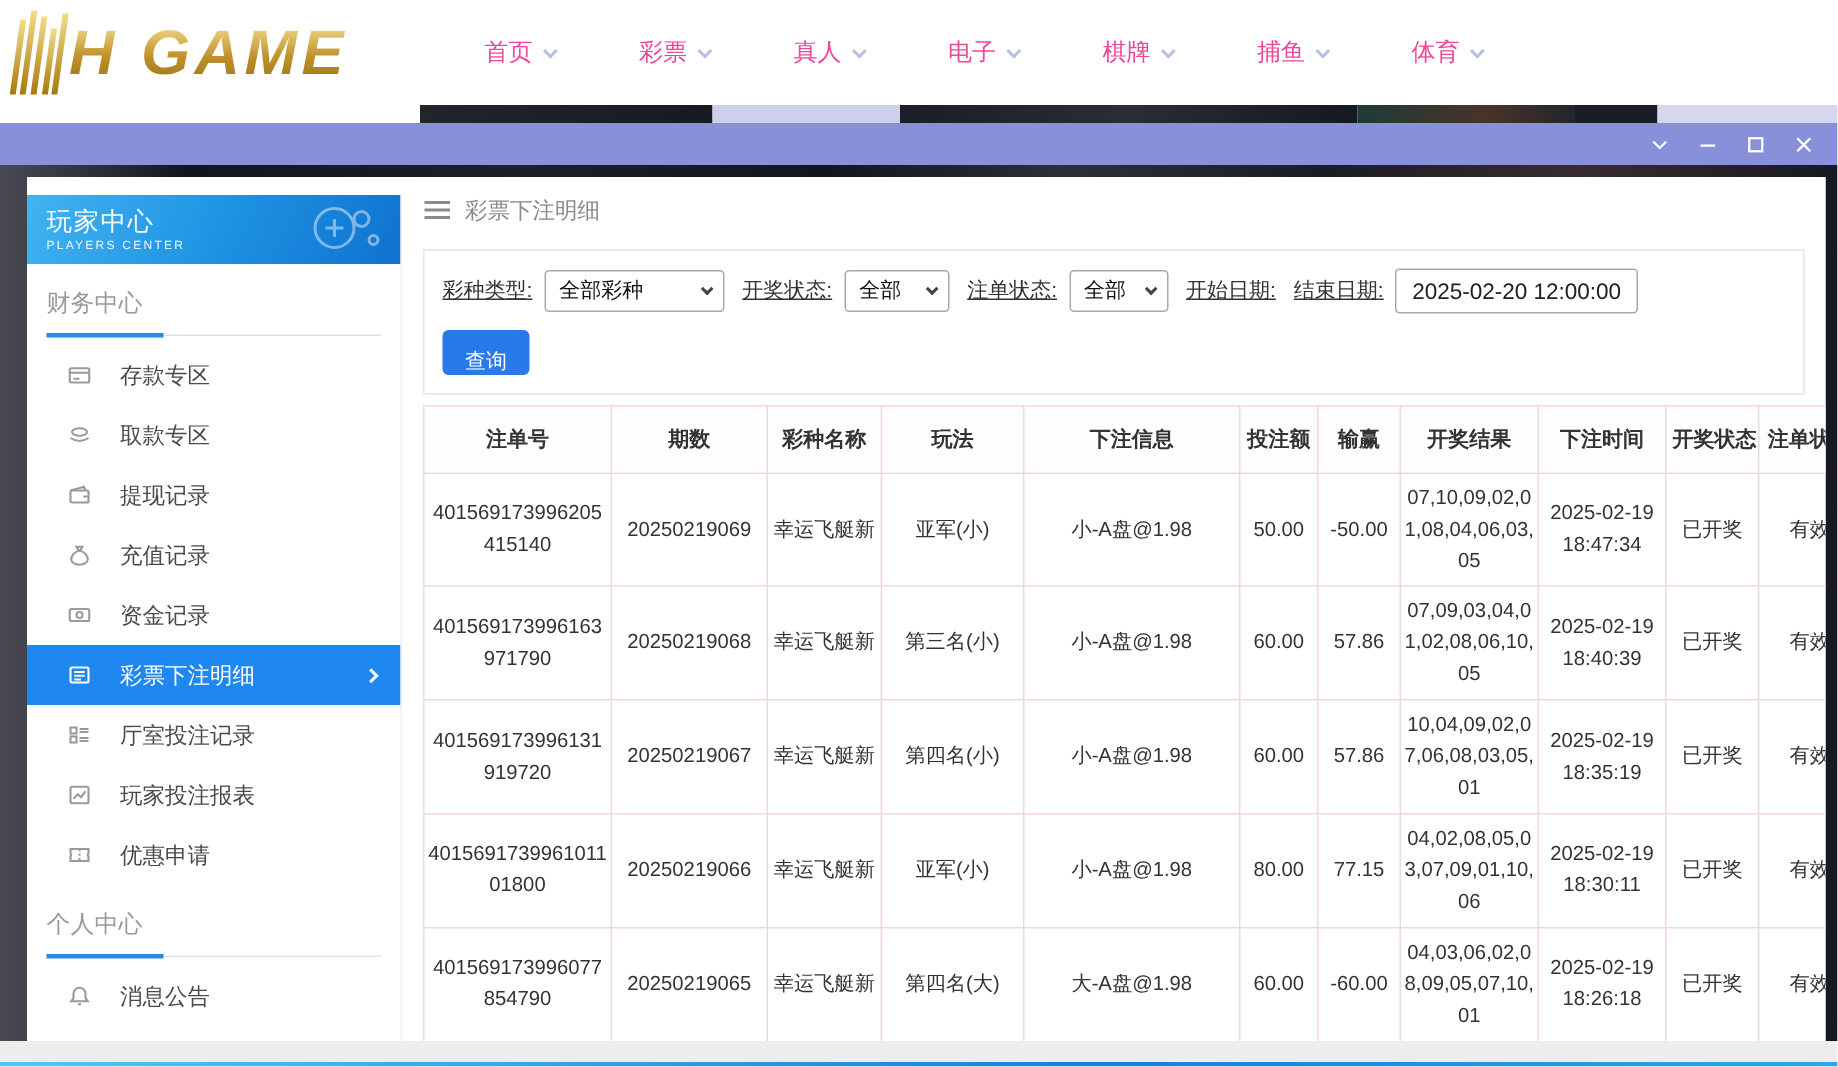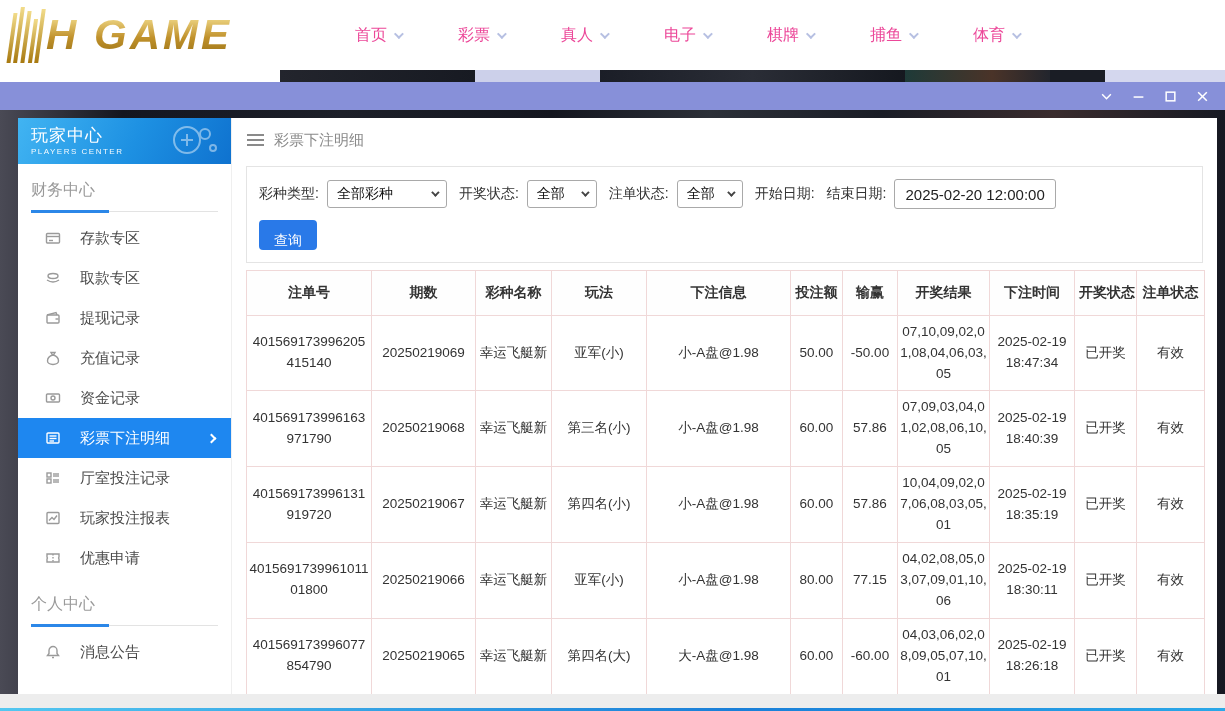--- a/index.html
+++ b/index.html
@@ -1,20 +1,20 @@
 <!DOCTYPE html>
 <html><head>
 <meta charset="utf-8">
 <style>
   * { box-sizing: border-box; margin:0; padding:0; }
   html,body { width:1225px; height:711px; }
   body { position:relative; overflow:hidden; background:#fff; font-family:"Liberation Sans","DejaVu Sans",sans-serif; }
 
   
-  .navbar { position:absolute; top:0; left:0; right:0; height:70px; background:#fff; display:flex; align-items:center; z-index:4;gap:32px; }
+  .navbar { position:absolute; top:0; left:0; right:0; height:70px; background:#fff; display:flex; align-items:center; z-index:4; }
   .logo { display:flex; align-items:flex-end; margin-left:10px; width:265px; }
   .logo-stripes { display:flex; gap:3px; margin-right:4px; align-items:flex-end; }
   .logo-stripes i { display:block; width:4px; background:linear-gradient(180deg,#f2dc8a,#a8790f); transform:skewX(-8deg); }
   .logo-text { font-size:42px; line-height:56px; font-weight:bold; font-style:italic; letter-spacing:3px;
     background:linear-gradient(180deg,#f3dd8d 15%,#c0912b 55%,#8f6a10 100%);
     -webkit-background-clip:text; background-clip:text; color:transparent; }
   .nav-menu { display:flex; gap:57px; margin-left:48px; }
   .nav-item { display:flex; align-items:center; gap:7px; font-size:16px; color:#ec4899; cursor:pointer; }
   .chev { width:7px; height:7px; border-right:2px solid #b7c0e2; border-bottom:2px solid #b7c0e2; transform:rotate(45deg) translateY(-2px); }
 
@@ -27,21 +27,21 @@
   .win-controls { display:flex; align-items:center; gap:10px; margin-right:12px; }
   .win-btn { width:22px; height:20px; display:flex; align-items:center; justify-content:center; cursor:pointer; }
   .win-btn svg { stroke:#fff; stroke-width:1.4; fill:none; }
 
   
   .window-body { position:absolute; top:110px; left:0; right:0; height:584px; z-index:3;
     background:linear-gradient(90deg,#4a4a55 0%,#14161f 10%,#1d2029 28%,#14161f 45%,#2c3038 58%,#1a1d26 72%,#3a2c2e 86%,#161922 100%); }
   .content { position:absolute; left:18px; top:8px; right:8px; bottom:0; background:#fff; display:flex; }
 
   
-  .sidebar { width:214px; background:#fff; border-right:1px solid #efefef; overflow:hidden; flex:none; }
+  .sidebar { width:250px; background:#fff; border-right:1px solid #efefef; overflow:hidden; flex:none;margin-top:12px; }
   .side-header { height:46px; background:linear-gradient(115deg,#41b4f2 0%,#1d90e2 55%,#0f72cf 100%); color:#fff; padding:6px 0 0 13px; position:relative; overflow:hidden; }
   .side-header .t { font-size:17px; letter-spacing:1px; }
   .side-header .s { font-size:8px; letter-spacing:1.5px; opacity:.95; }
   .side-header svg.pad { position:absolute; right:8px; top:4px; opacity:.45; }
   .section-label { font-size:16px; color:#9a9a9a; padding:16px 0 0 13px; }
   .section-divider { position:relative; height:4px; margin:9px 13px 4px 13px; }
   .section-divider::before { content:''; position:absolute; left:0; right:0; top:1px; height:1px; background:#e3e3e3; }
   .section-divider::after { content:''; position:absolute; left:0; top:0; width:78px; height:3px; background:#2b87e8; }
   .menu-item { height:40px; display:flex; align-items:center; padding-left:27px; gap:19px; font-size:15px; color:#4a4a4a; cursor:pointer; }
   .menu-item svg { stroke:#9a9a9a; fill:none; stroke-width:1.4; flex:none; }
@@ -50,21 +50,21 @@
   .menu-item .arrow-r { margin-left:auto; margin-right:16px; width:7px; height:7px; border-right:2px solid #fff; border-bottom:2px solid #fff; transform:rotate(-45deg); }
 
   
   .main { flex:1; position:relative; overflow:hidden; background:#fff; }
   .main-header { height:44px; display:flex; align-items:center; gap:10px; padding-left:15px; color:#8a8a8a; font-size:15px; }
   .hamburger { width:17px; display:flex; flex-direction:column; gap:3px; }
   .hamburger i { display:block; height:2px; background:#8a8a8a; }
 
   .filter-panel { margin:4px 14px 0 14px; border:1px solid #e4e4e4; padding:12px 12px 12px 12px; }
   .filter-row { display:flex; align-items:center; gap:8px; font-size:14px; color:#333; flex-wrap:nowrap; }
-  .flabel { white-space:nowrap; }
+  .flabel { white-space:nowrap;text-decoration:underline; }
   .sel { border:1px solid #a9a9a9; border-radius:3px; background:#fff; height:28px; display:flex; align-items:center; padding:0 9px; gap:12px; cursor:pointer; color:#111; }
   .sel .arr { width:6px; height:6px; border-right:2px solid #444; border-bottom:2px solid #444; transform:rotate(45deg) translateY(-2px); }
   .sel-wide { min-width:120px; justify-content:space-between; }
   .sel-mid { min-width:70px; justify-content:space-between; }
   .date-box { border:1px solid #a9a9a9; border-radius:3px; height:30px; display:flex; align-items:center; padding:0 10px; font-size:15px; color:#222; background:#fff; cursor:text; white-space:nowrap; }
   .btn-query { margin-top:11px; background:#2979e8; color:#fff; border:none; border-radius:4px; height:30px; padding:12px 15px; font-size:14px; cursor:pointer; }
 
   table.bet { border-collapse:collapse; table-layout:fixed; width:calc(100% - 28px); margin:7px 14px 0 14px; font-size:13.5px; color:#333; }
   table.bet th, table.bet td { border:1px solid #f0d8d8; text-align:center; vertical-align:middle; padding:6px 2px; word-break:break-all; line-height:1.55; }
   table.bet th { font-weight:bold; font-size:14px; padding:11px 4px; background:#fefefe; white-space:nowrap; overflow:hidden; }

